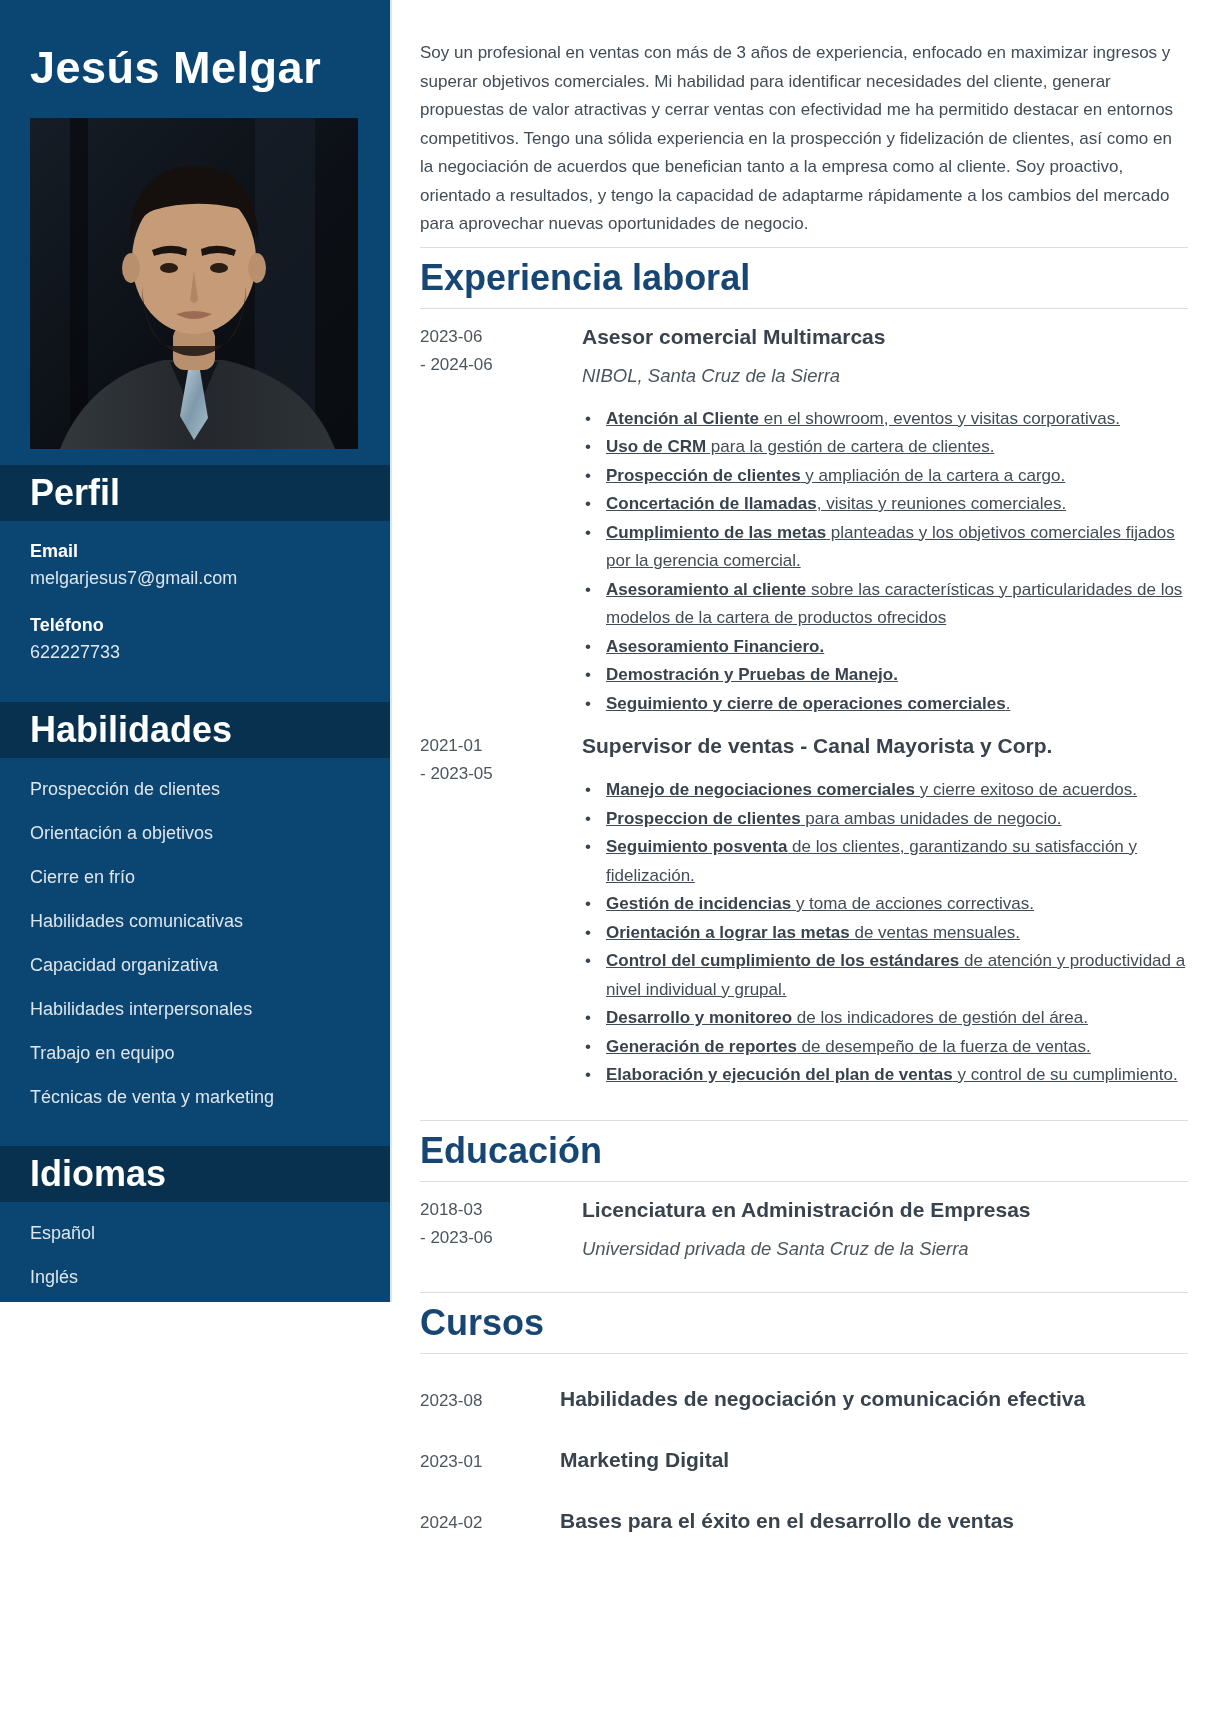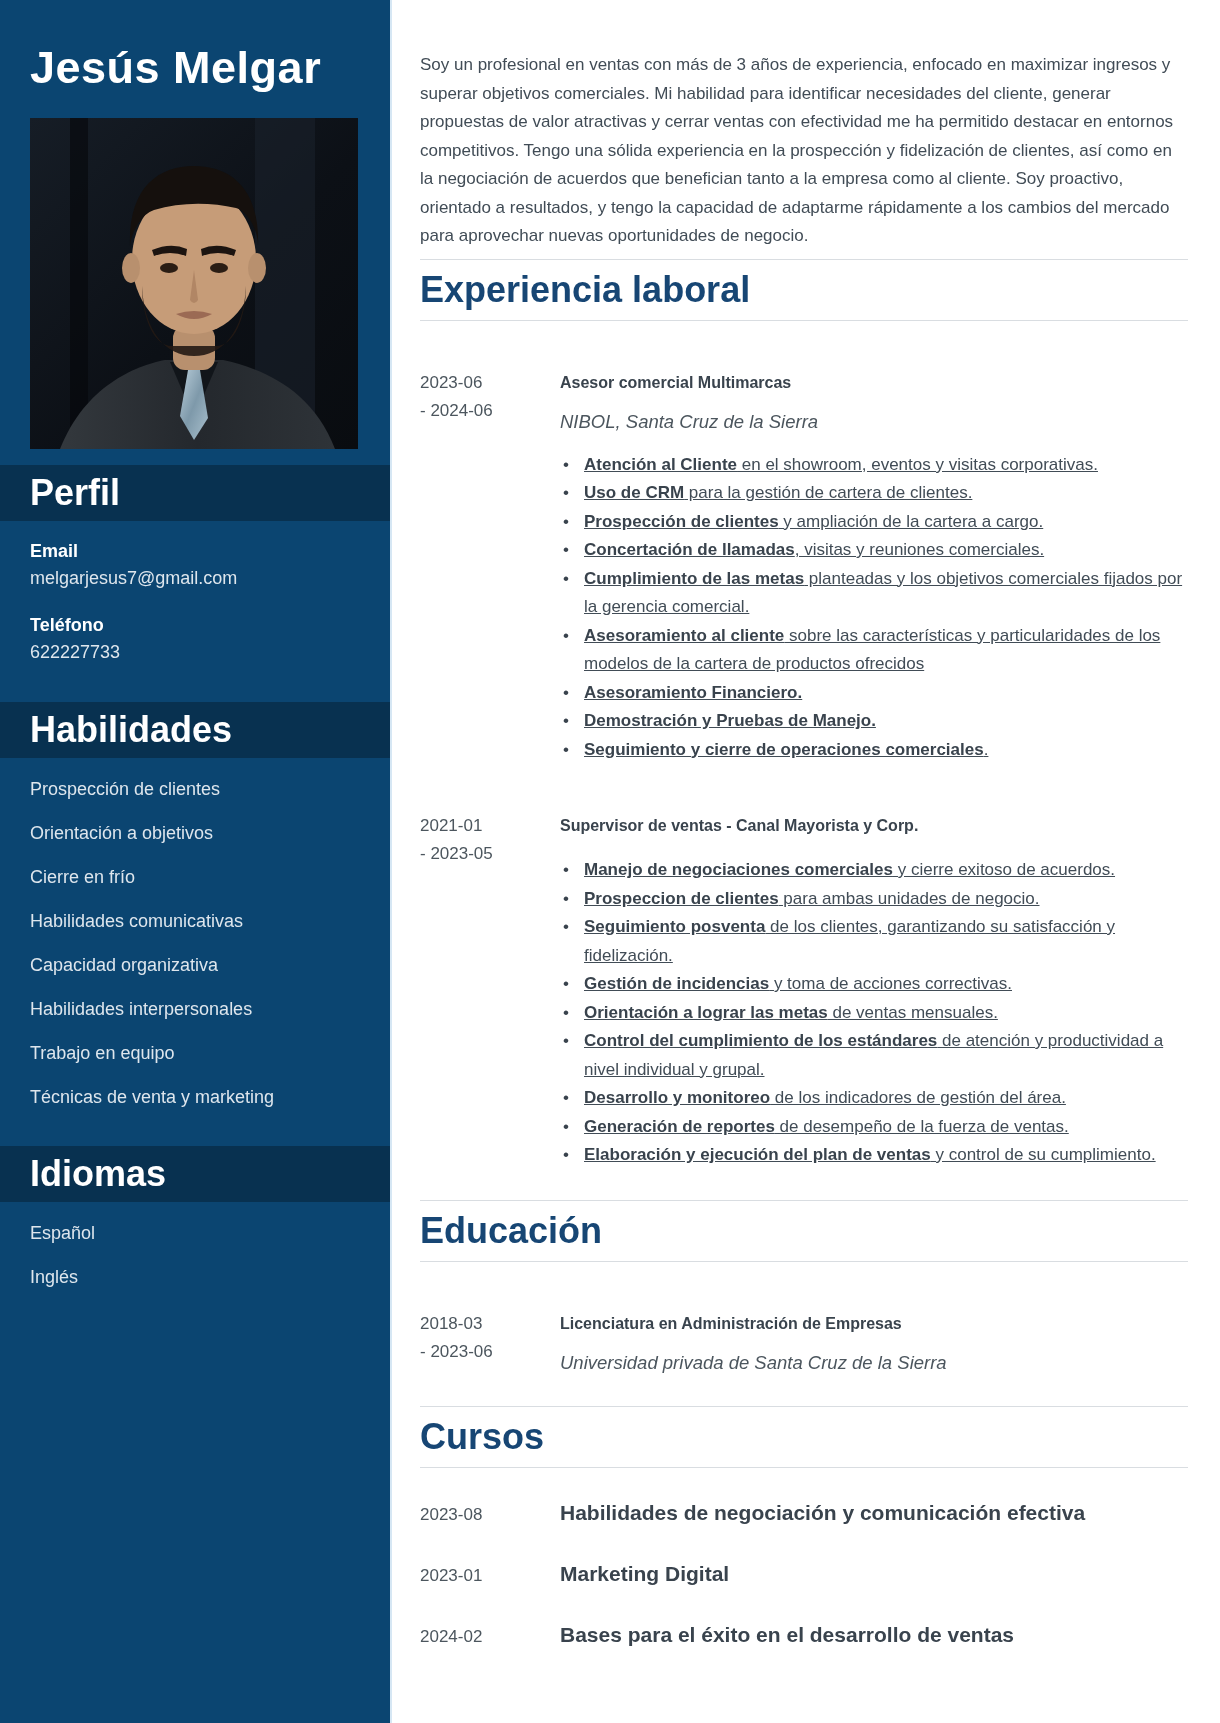--- a/index.html
+++ b/index.html
@@ -19,21 +19,21 @@
     width: 1220px; height: 1723px;
     position: relative;
     background: #ffffff;
     font-family: "Liberation Sans", sans-serif;
     overflow: hidden;
   }
 
   
   .sidebar {
     position: absolute; left: 0; top: 0;
-    width: 392px; height: 1723px;
+    width: 392px; height: 1302px;
     background: var(--sidebar-bg);
     border-right: 2px solid var(--edge-line);
     color: #ffffff;
   }
   .name {
     margin: 0; padding: 40px 28px 0 30px;
     font-size: 45px; line-height: 56px;
     font-weight: bold; color: #ffffff;
     letter-spacing: 0.5px;
     white-space: nowrap;
@@ -70,21 +70,21 @@
   }
   .slist li {
     font-size: 18px; line-height: 26px;
     color: var(--sidebar-item-text);
     margin-bottom: 18px;
   }
 
   
   .main {
     position: absolute; left: 394px; top: 0; right: 0; bottom: 0;
-    padding: 51px 32px 0 26px;
+    padding: 39px 32px 0 26px;
     color: var(--body-text);
   }
   .summary {
     margin: 0;
     font-size: 17px; line-height: 28.5px;
     color: var(--body-text);
   }
   .sechead {
     margin-top: 8px;
     border-top: 1px solid var(--rule);
@@ -93,29 +93,30 @@
   }
   .sechead h2 {
     margin: 0;
     font-size: 36px; line-height: 38px;
     font-weight: bold;
     color: var(--heading-text);
   }
   .entry {
     display: grid;
     grid-template-columns: 140px 1fr;
-    margin-top: 48px;
+    margin-top: 14px;
+    gap: 22px;
   }
   .dates {
     font-size: 17px; line-height: 28px;
     color: var(--muted-text);
   }
   .econtent h3 {
     margin: 0;
-    font-size: 16px; line-height: 28px;
+    font-size: 21px; line-height: 28px;
     font-weight: bold;
     color: var(--strong-text);
   }
   .company {
     margin: 12px 0 0 0;
     font-size: 18.5px; line-height: 26px;
     font-style: italic;
     color: var(--muted-text);
   }
   .bullets {

